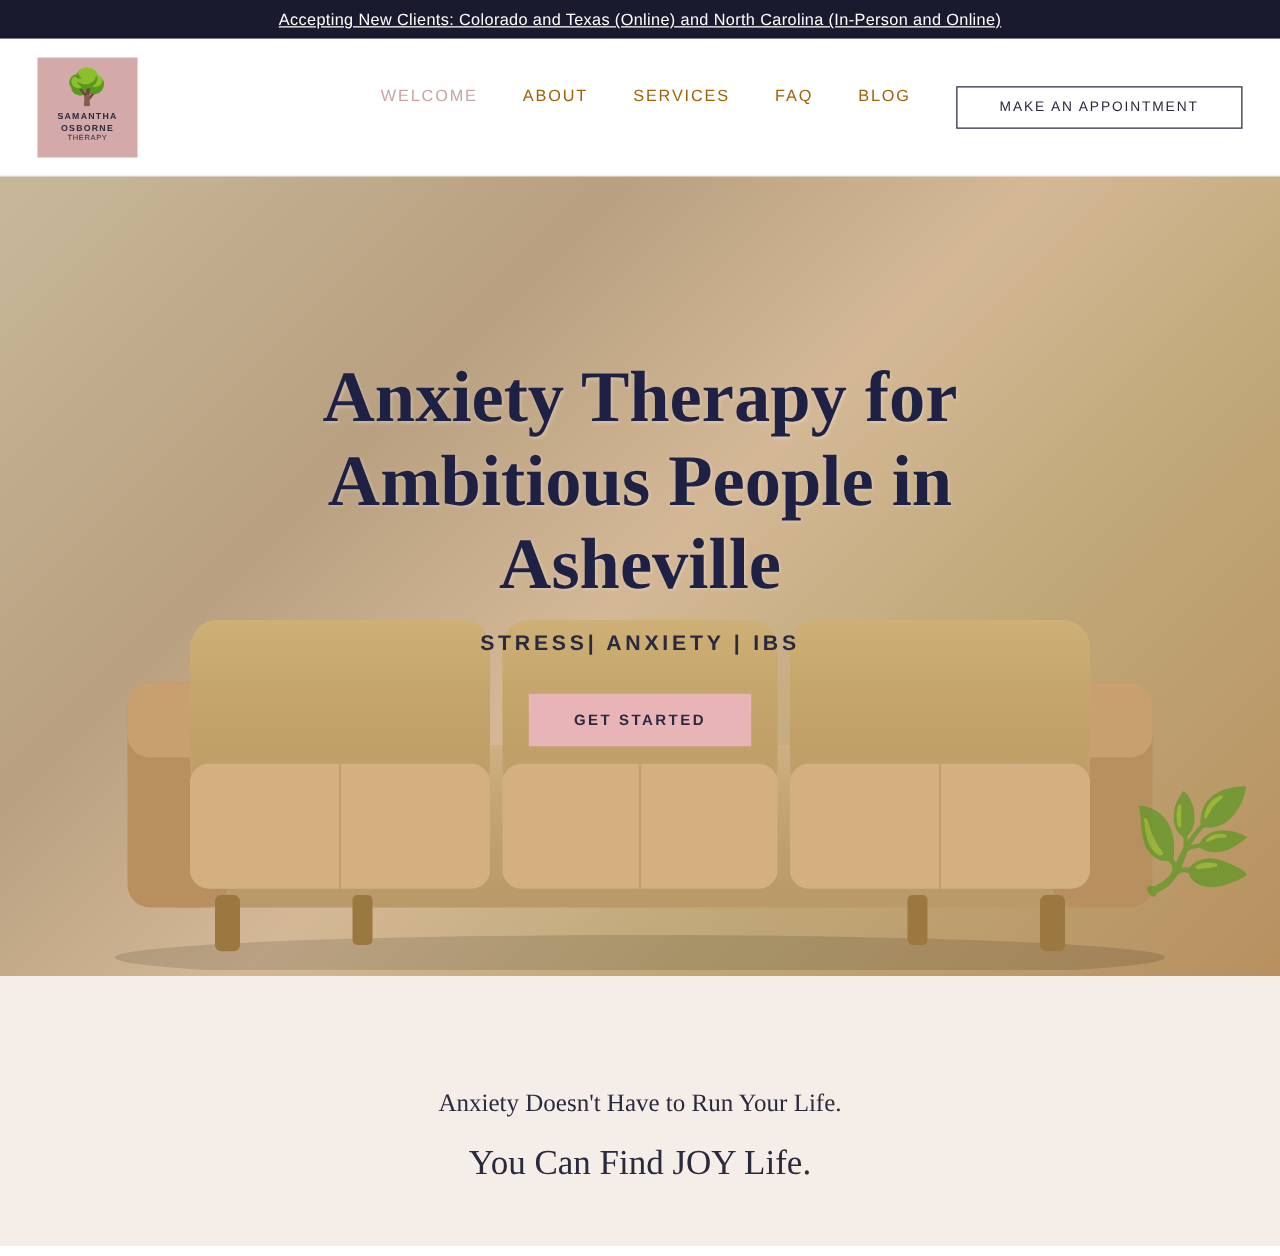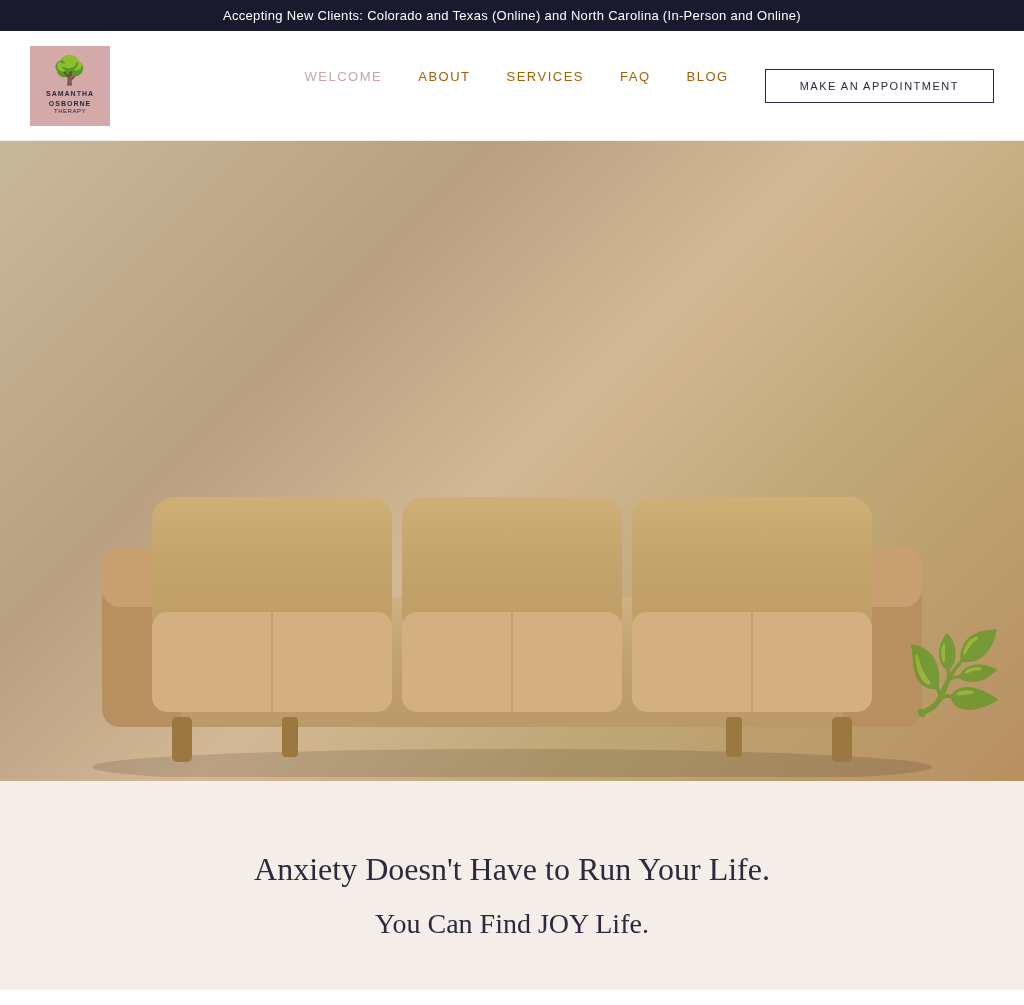--- a/index.html
+++ b/index.html
@@ -16,20 +16,21 @@
 
     
     #announcement-bar {
       background-color: #1a1a2e;
       color: #ffffff;
       text-align: center;
       padding: 8px 20px;
       font-size: 13px;
       font-family: Arial, sans-serif;
       letter-spacing: 0.3px;
+      text-decoration: underline;
     }
 
     
     #header {
       display: flex;
       align-items: center;
       justify-content: space-between;
       padding: 10px 30px;
       background: #ffffff;
       border-bottom: 1px solid #f0f0f0;
@@ -200,24 +201,25 @@
 
     
     #bottom-section {
       background-color: #f5ede8;
       text-align: center;
       padding: 70px 30px 50px;
     }
 
     #bottom-line1 {
       font-family: Georgia, serif;
-      font-size: 32px;
+      font-size: 20px;
       color: #2a2a3e;
       margin-bottom: 20px;
       font-weight: 400;
+      margin-top: 21px;
     }
 
     #bottom-line2 {
       font-family: Georgia, serif;
       font-size: 28px;
       color: #2a2a3e;
       font-weight: 400;
     }
 
     
@@ -304,18 +306,23 @@
         <linearGradient id="cushionGrad" x1="0" y1="0" x2="0" y2="1">
           <stop offset="0%" stop-color="#d8bc80" stop-opacity="0.4"></stop>
           <stop offset="100%" stop-color="#9a7840" stop-opacity="0.2"></stop>
         </linearGradient>
       </defs>
     </svg>
   </div>
 
   <div id="plant-decoration">🌿</div>
 
+  <div id="hero-content">
+    <h1 id="hero-title">Anxiety Therapy for Ambitious People in Asheville</h1>
+    <p id="hero-subtitle">STRESS| ANXIETY | IBS</p>
+    <button id="get-started-btn">GET STARTED</button>
+  </div>
 </section>
 
 <section id="bottom-section">
   <p id="bottom-line1">Anxiety Doesn't Have to Run Your Life.</p>
   <p id="bottom-line2">You Can Find JOY Life.</p>
 </section>
 
 </body></html>

